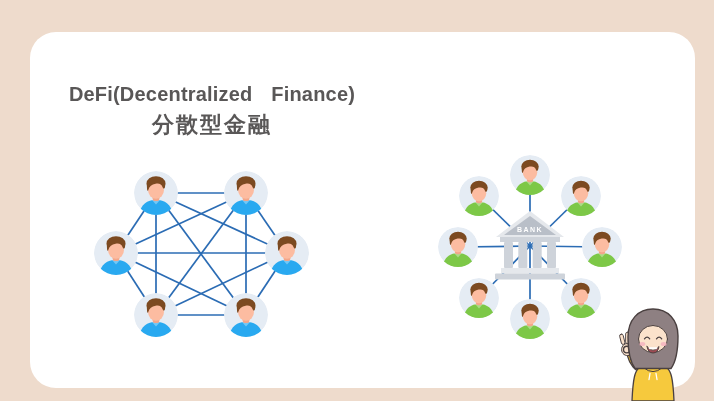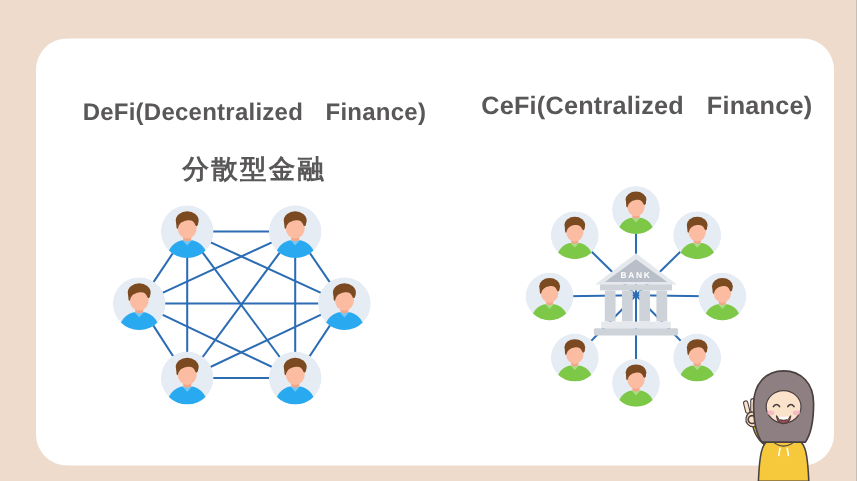--- a/index.html
+++ b/index.html
@@ -10,41 +10,40 @@
   }
   .card{
     position:absolute;left:30px;top:32px;width:665px;height:356px;
     background:var(--card,#ffffff);border-radius:26px;
   }
   .title-block{position:absolute;text-align:center;color:var(--ink,#595757);}
   .title-block.left{left:32px;top:50px;width:300px;}
   .title-block.right{left:359px;top:44px;width:300px;}
   .t-en{font-size:20px;font-weight:700;letter-spacing:.2px;word-spacing:13px;line-height:1.25;}
   .title-block.right .t-en{font-size:21px;}
-  .t-ja{font-size:22px;font-weight:700;letter-spacing:2px;margin-top:19px;}
+  .t-ja{font-size:22px;font-weight:700;letter-spacing:2px;margin-top:3px;}
   .title-block.right .t-ja{font-size:20px;letter-spacing:2px;margin-top:5px;}
   .diagram-svg{position:absolute;left:0;top:0;}
   .mascot-svg{position:absolute;left:614px;top:303px;}
   .net-line{stroke:var(--line,#2b6cb4);stroke-width:1.7;}
   .bank-label{font:700 7px "Liberation Sans",sans-serif;fill:#ffffff;letter-spacing:1.4px;}
   .mstroke{stroke:#4a4040;stroke-linecap:round;stroke-linejoin:round;}
 </style>
 </head>
 <body>
 
 <div class="stage">
   <div class="card">
 
     <div class="title-block left">
       <div class="t-en">DeFi(Decentralized Finance)</div>
       <div class="t-ja">分散型金融</div>
     </div>
 
     <div class="title-block right">
-      <div class="t-en">CeFi(Centralized Finance)</div>
     </div>
 
     <svg class="diagram-svg" width="665" height="356" viewBox="0 0 665 356">
       <defs>
         <clipPath id="pclip">
             <circle cx="24" cy="24" r="24"></circle>
           </clipPath>
         <symbol id="person" viewBox="0 0 48 48">
           <g clip-path="url(#pclip)">
             <circle cx="24" cy="24" r="24" style="fill:var(--circle,#e5ecf4)"></circle>

